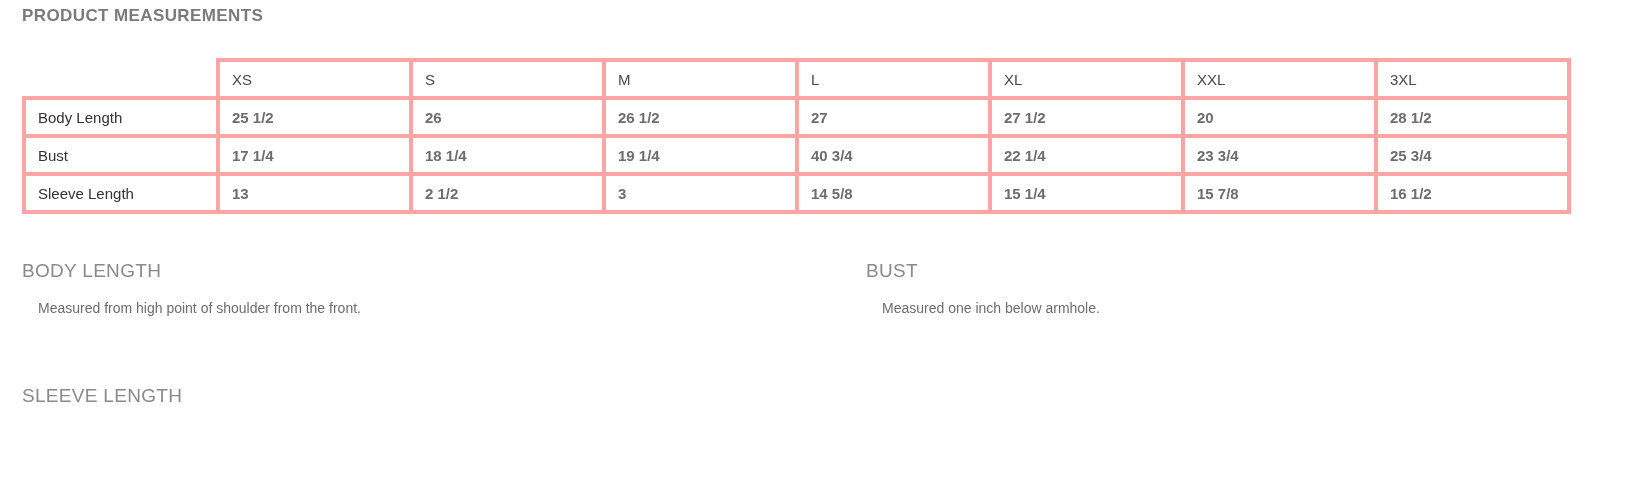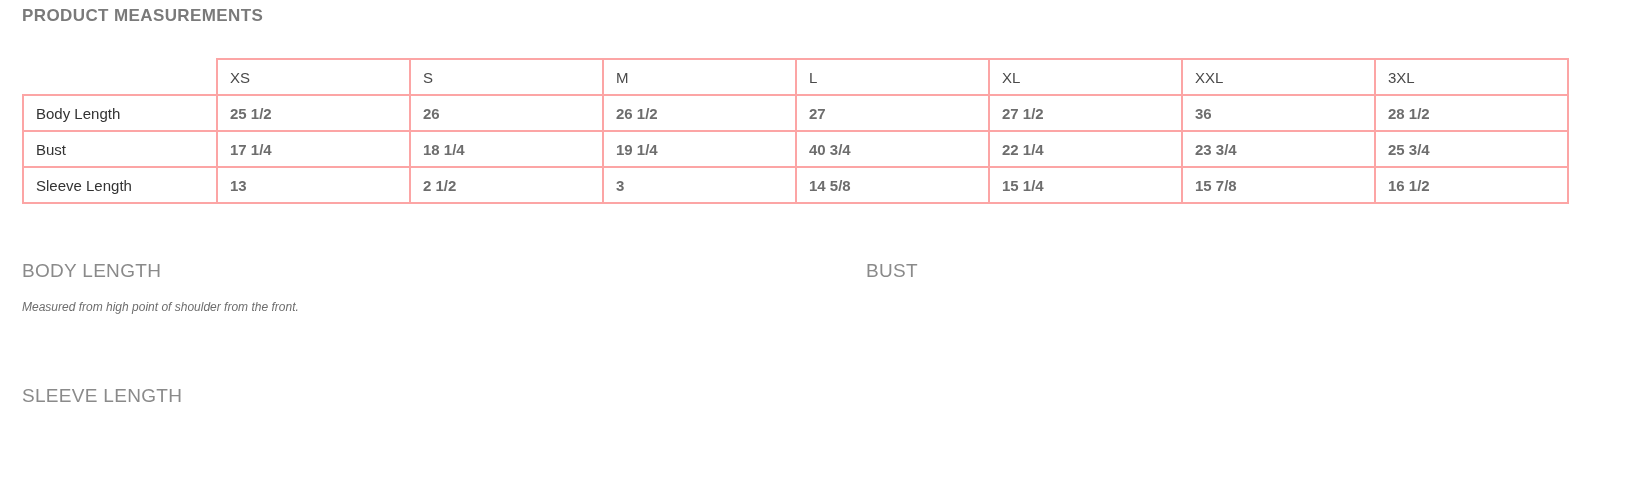--- a/index.html
+++ b/index.html
@@ -38,21 +38,21 @@
     width: 1546px;
   }
   table.measure {
     border-collapse: collapse;
     width: 1546px;
     table-layout: fixed;
   }
   table.measure col.label-col { width: 194px; }
   table.measure col.size-col { width: 193px; }
   table.measure th, table.measure td {
-    border: 2px solid #fca5a5;
+    border: 4px solid #fca5a5;
     height: 34px;
     padding: 0 0 0 12px;
     text-align: left;
     font-weight: normal;
     font-size: 15px;
     vertical-align: middle;
   }
   table.measure thead th {
     color: #4a4a4a;
     font-size: 15px;
@@ -87,25 +87,24 @@
   .note-block.row1 { top: 10px; }
   .note-block.row2 { top: 135px; }
   .note-heading {
     font-size: 19px;
     color: #8a8a8a;
     letter-spacing: 0.3px;
     margin: 0 0 18px 0;
     font-weight: normal;
   }
   .note-text {
-    font-size: 12px;
+    font-size: 14px;
     color: #6d6d6d;
-    margin: 0;
+    margin: 16px;
     font-weight: normal;
-    font-style: italic;
   }
 </style>
 </head>
 <body>
 
 <div class="page">
 
   <div class="section-title">PRODUCT MEASUREMENTS</div>
 
   <div class="measure-table-wrap">
@@ -133,21 +132,21 @@
         </tr>
       </thead>
       <tbody>
         <tr>
           <th class="rowlabel">Body Length</th>
           <td class="value">25 1/2</td>
           <td class="value">26</td>
           <td class="value">26 1/2</td>
           <td class="value">27</td>
           <td class="value">27 1/2</td>
-          <td class="value">36</td>
+          <td class="value">20</td>
           <td class="value">28 1/2</td>
         </tr>
         <tr>
           <th class="rowlabel">Bust</th>
           <td class="value">17 1/4</td>
           <td class="value">18 1/4</td>
           <td class="value">19 1/4</td>
           <td class="value">40 3/4</td>
           <td class="value">22 1/4</td>
           <td class="value">23 3/4</td>
@@ -169,20 +168,21 @@
 
   <div class="notes">
 
     <div class="note-block col1 row1">
       <div class="note-heading">BODY LENGTH</div>
       <div class="note-text">Measured from high point of shoulder from the front.</div>
     </div>
 
     <div class="note-block col2 row1">
       <div class="note-heading">BUST</div>
+      <div class="note-text">Measured one inch below armhole.</div>
     </div>
 
     <div class="note-block col1 row2">
       <div class="note-heading">SLEEVE LENGTH</div>
     </div>
 
   </div>
 
 </div>
 

